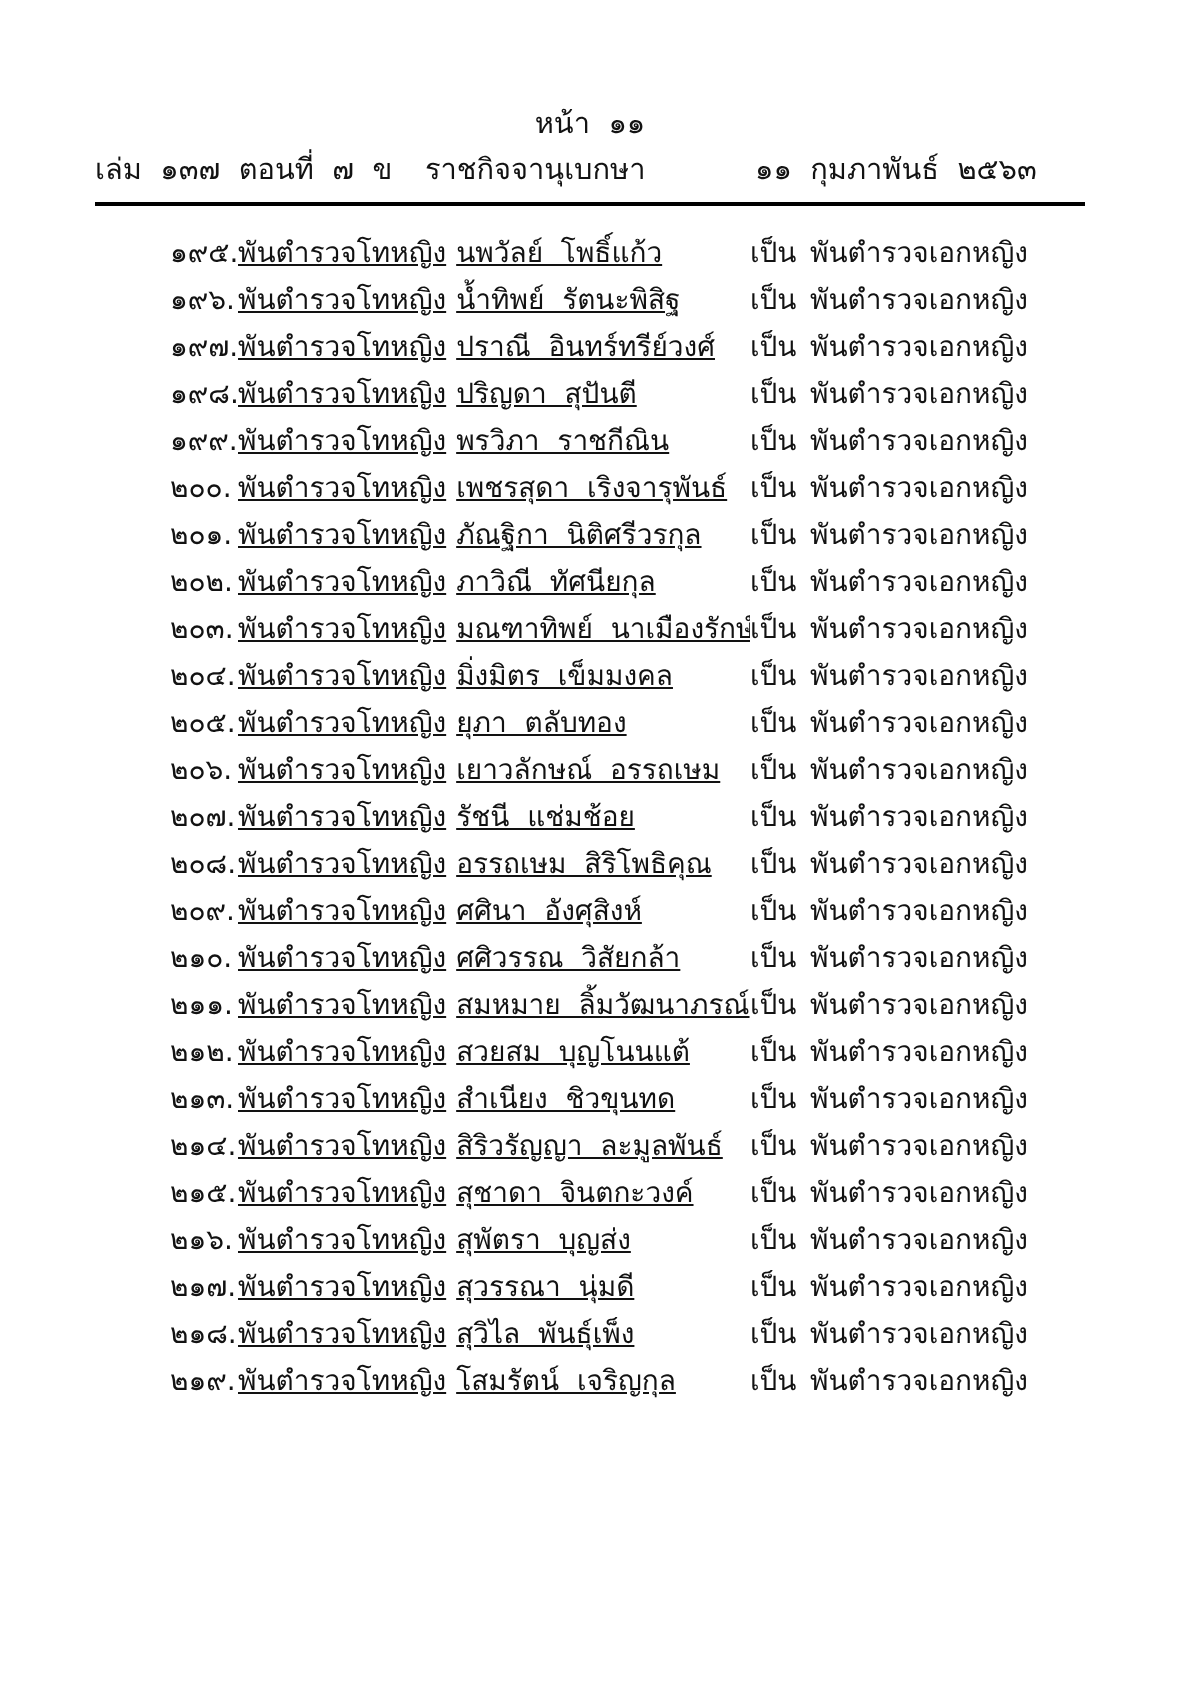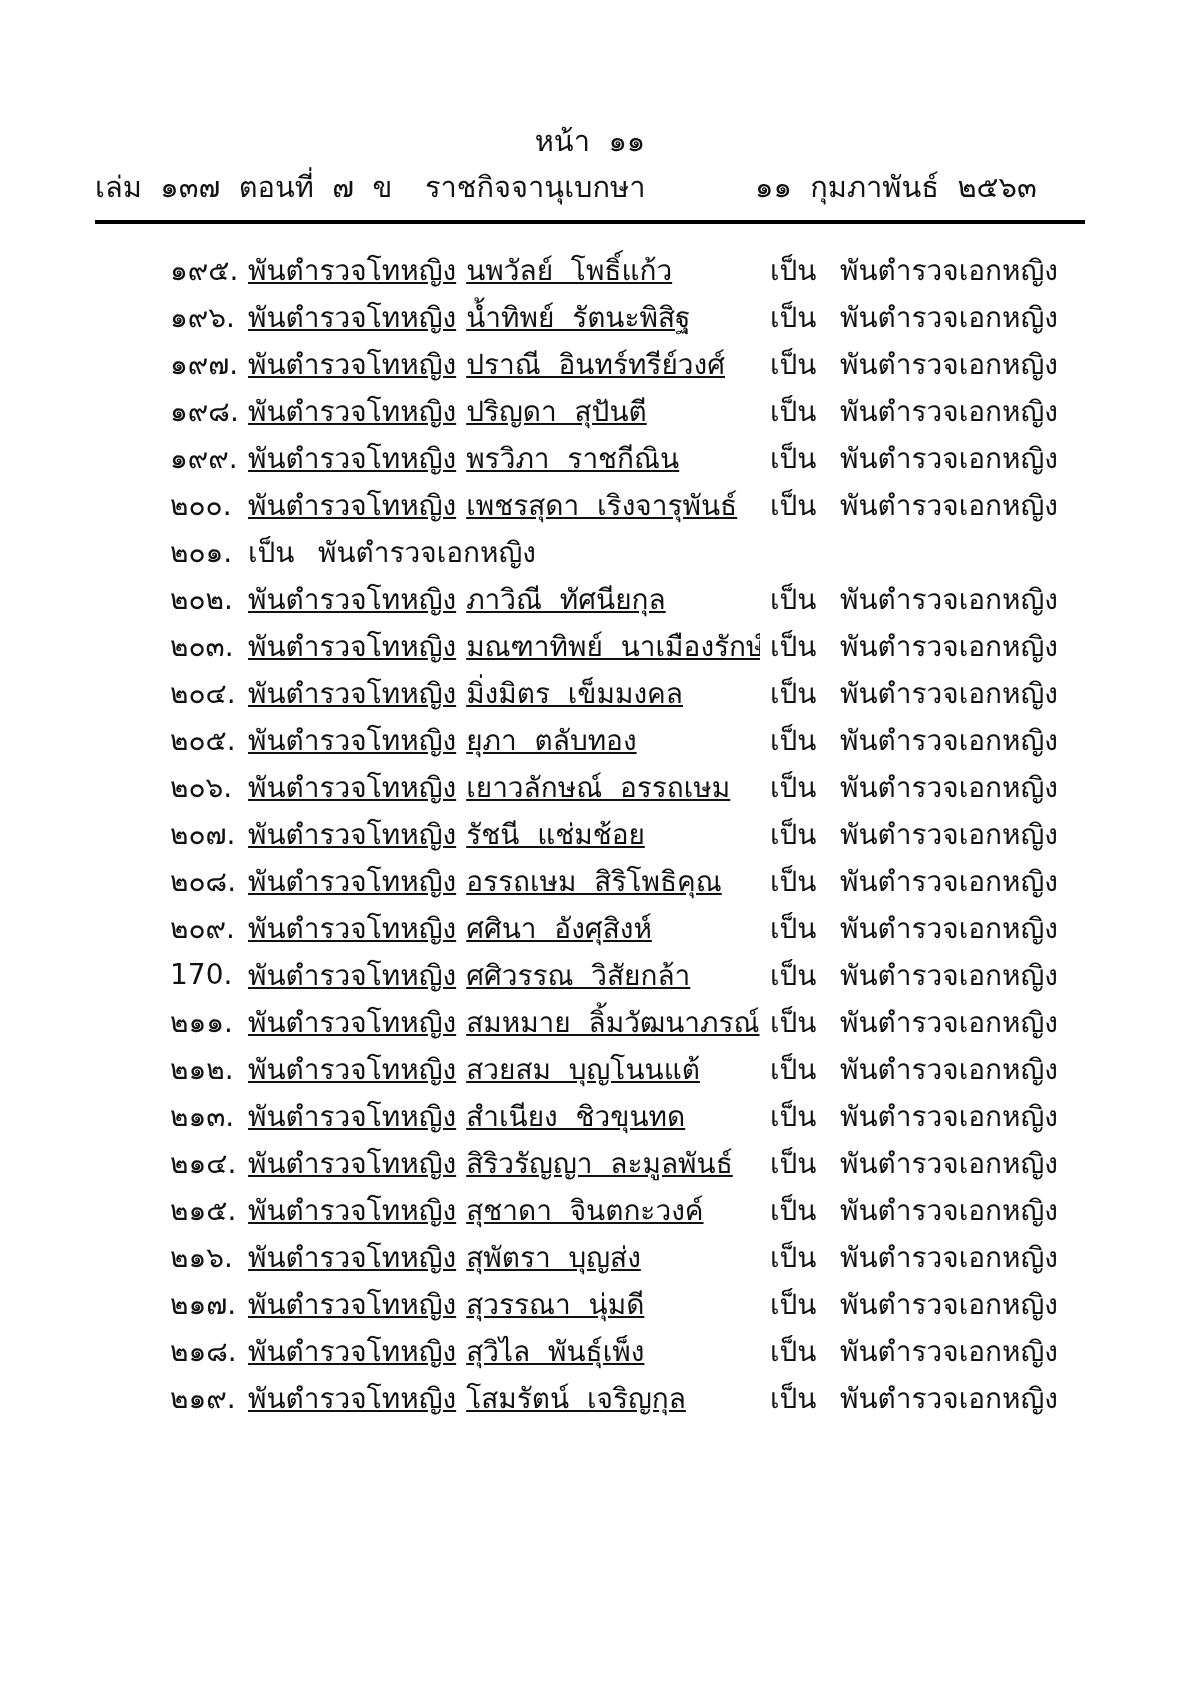--- a/index.html
+++ b/index.html
@@ -11,21 +11,21 @@
     width: 1200px;
     height: 1698px;
     position: relative;
     font-family: "DejaVu Sans", "Liberation Sans", sans-serif;
     color: #121212;
     overflow: hidden;
   }
   .sheet {
     position: absolute;
     left: 95px;
-    top: 18px;
+    top: 0;
     width: 990px;
   }
   .page-label {
     margin-top: 100px;
     text-align: center;
     font-size: 29px;
     white-space: pre;
   }
   .header-meta {
     display: flex;
@@ -44,21 +44,20 @@
   }
   .list {
     padding-top: 22px;
   }
   .row {
     display: flex;
     align-items: center;
     height: 47px;
     font-size: 28px;
     white-space: pre;
-    gap: 10px;
   }
   .col-no {
     margin-left: 75px;
     width: 68px;
     flex: 0 0 auto;
   }
   .col-namegroup {
     width: 512px;
     flex: 0 0 auto;
     overflow: hidden;
@@ -124,20 +123,21 @@
 
   <div class="row">
     <span class="col-no">๒๐๐.</span>
     <span class="col-namegroup"><span>พันตำรวจโทหญิง</span><span class="col-name">เพชรสุดา  เริงจารุพันธ์</span></span>
     <span class="col-pen">เป็น</span>
     <span class="col-torank">พันตำรวจเอกหญิง</span>
   </div>
 
   <div class="row">
     <span class="col-no">๒๐๑.</span>
+    <span class="col-namegroup"><span>พันตำรวจโทหญิง</span><span class="col-name">ภัณฐิกา  นิติศรีวรกุล</span></span>
     <span class="col-pen">เป็น</span>
     <span class="col-torank">พันตำรวจเอกหญิง</span>
   </div>
 
   <div class="row">
     <span class="col-no">๒๐๒.</span>
     <span class="col-namegroup"><span>พันตำรวจโทหญิง</span><span class="col-name">ภาวิณี  ทัศนียกุล</span></span>
     <span class="col-pen">เป็น</span>
     <span class="col-torank">พันตำรวจเอกหญิง</span>
   </div>
@@ -185,21 +185,21 @@
   </div>
 
   <div class="row">
     <span class="col-no">๒๐๙.</span>
     <span class="col-namegroup"><span>พันตำรวจโทหญิง</span><span class="col-name">ศศินา  อังศุสิงห์</span></span>
     <span class="col-pen">เป็น</span>
     <span class="col-torank">พันตำรวจเอกหญิง</span>
   </div>
 
   <div class="row">
-    <span class="col-no">170.</span>
+    <span class="col-no">๒๑๐.</span>
     <span class="col-namegroup"><span>พันตำรวจโทหญิง</span><span class="col-name">ศศิวรรณ  วิสัยกล้า</span></span>
     <span class="col-pen">เป็น</span>
     <span class="col-torank">พันตำรวจเอกหญิง</span>
   </div>
 
   <div class="row">
     <span class="col-no">๒๑๑.</span>
     <span class="col-namegroup"><span>พันตำรวจโทหญิง</span><span class="col-name">สมหมาย  ลิ้มวัฒนาภรณ์</span></span>
     <span class="col-pen">เป็น</span>
     <span class="col-torank">พันตำรวจเอกหญิง</span>

